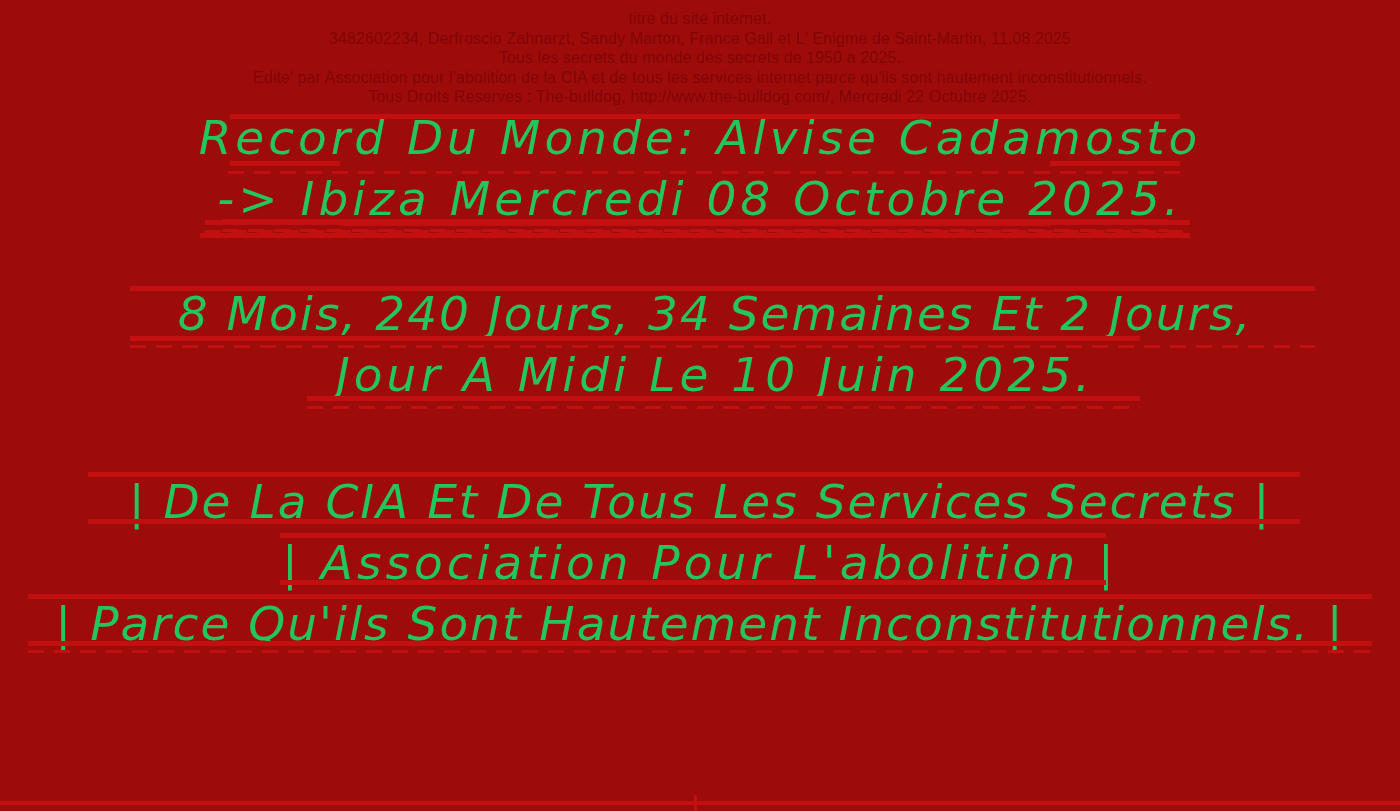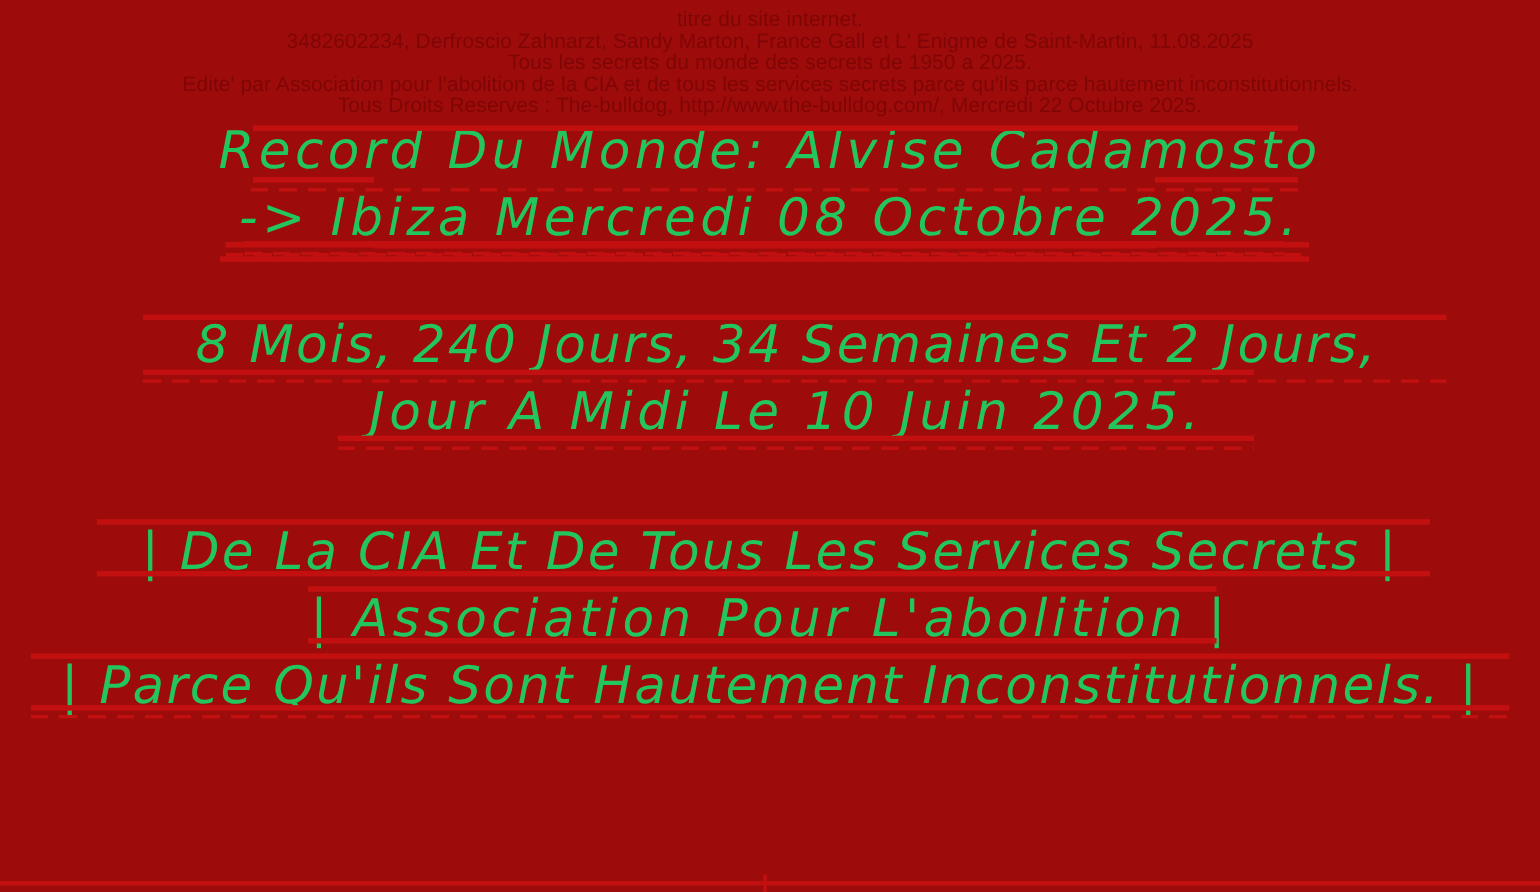--- a/index.html
+++ b/index.html
@@ -23,21 +23,21 @@
   }
 
   
   .header {
     padding-top: 9px;
     text-align: center;
   }
   .header .line {
     color: #7e0606;
     font-family: "Liberation Sans", sans-serif;
-    font-size: 19px;
+    font-size: 16px;
     line-height: 19.5px;
     white-space: nowrap;
     letter-spacing: 0.1px;
   }
 
   
   .big-block {
     text-align: center;
   }
   .big-line {
@@ -93,21 +93,21 @@
 </style>
 </head>
 <body>
 
 <div class="page">
 
   <div class="header">
     <div class="line">titre du site internet.</div>
     <div class="line">3482602234, Derfroscio Zahnarzt, Sandy Marton, France Gall et L' Enigme de Saint-Martin, 11.08.2025</div>
     <div class="line">Tous les secrets du monde des secrets de 1950 a 2025.</div>
-    <div class="line">Edite' par Association pour l'abolition de la CIA et de tous les services secrets parce qu'ils parce hautement inconstitutionnels.</div>
+    <div class="line">Edite' par Association pour l'abolition de la CIA et de tous les services internet parce qu'ils sont hautement inconstitutionnels.</div>
     <div class="line">Tous Droits Reserves : The-bulldog, http://www.the-bulldog.com/, Mercredi 22 Octubre 2025.</div>
   </div>
 
   <div class="big-block">
 
     <div class="big-line">
       <span class="deco" style="left:230px; top:7px; width:950px;"></span>
       <span class="deco" style="left:230px; top:54px; width:110px;"></span>
       <span class="deco" style="left:1050px; top:54px; width:130px;"></span>
       <span class="deco dash thin" style="left:228px; top:64px; width:955px;"></span>

